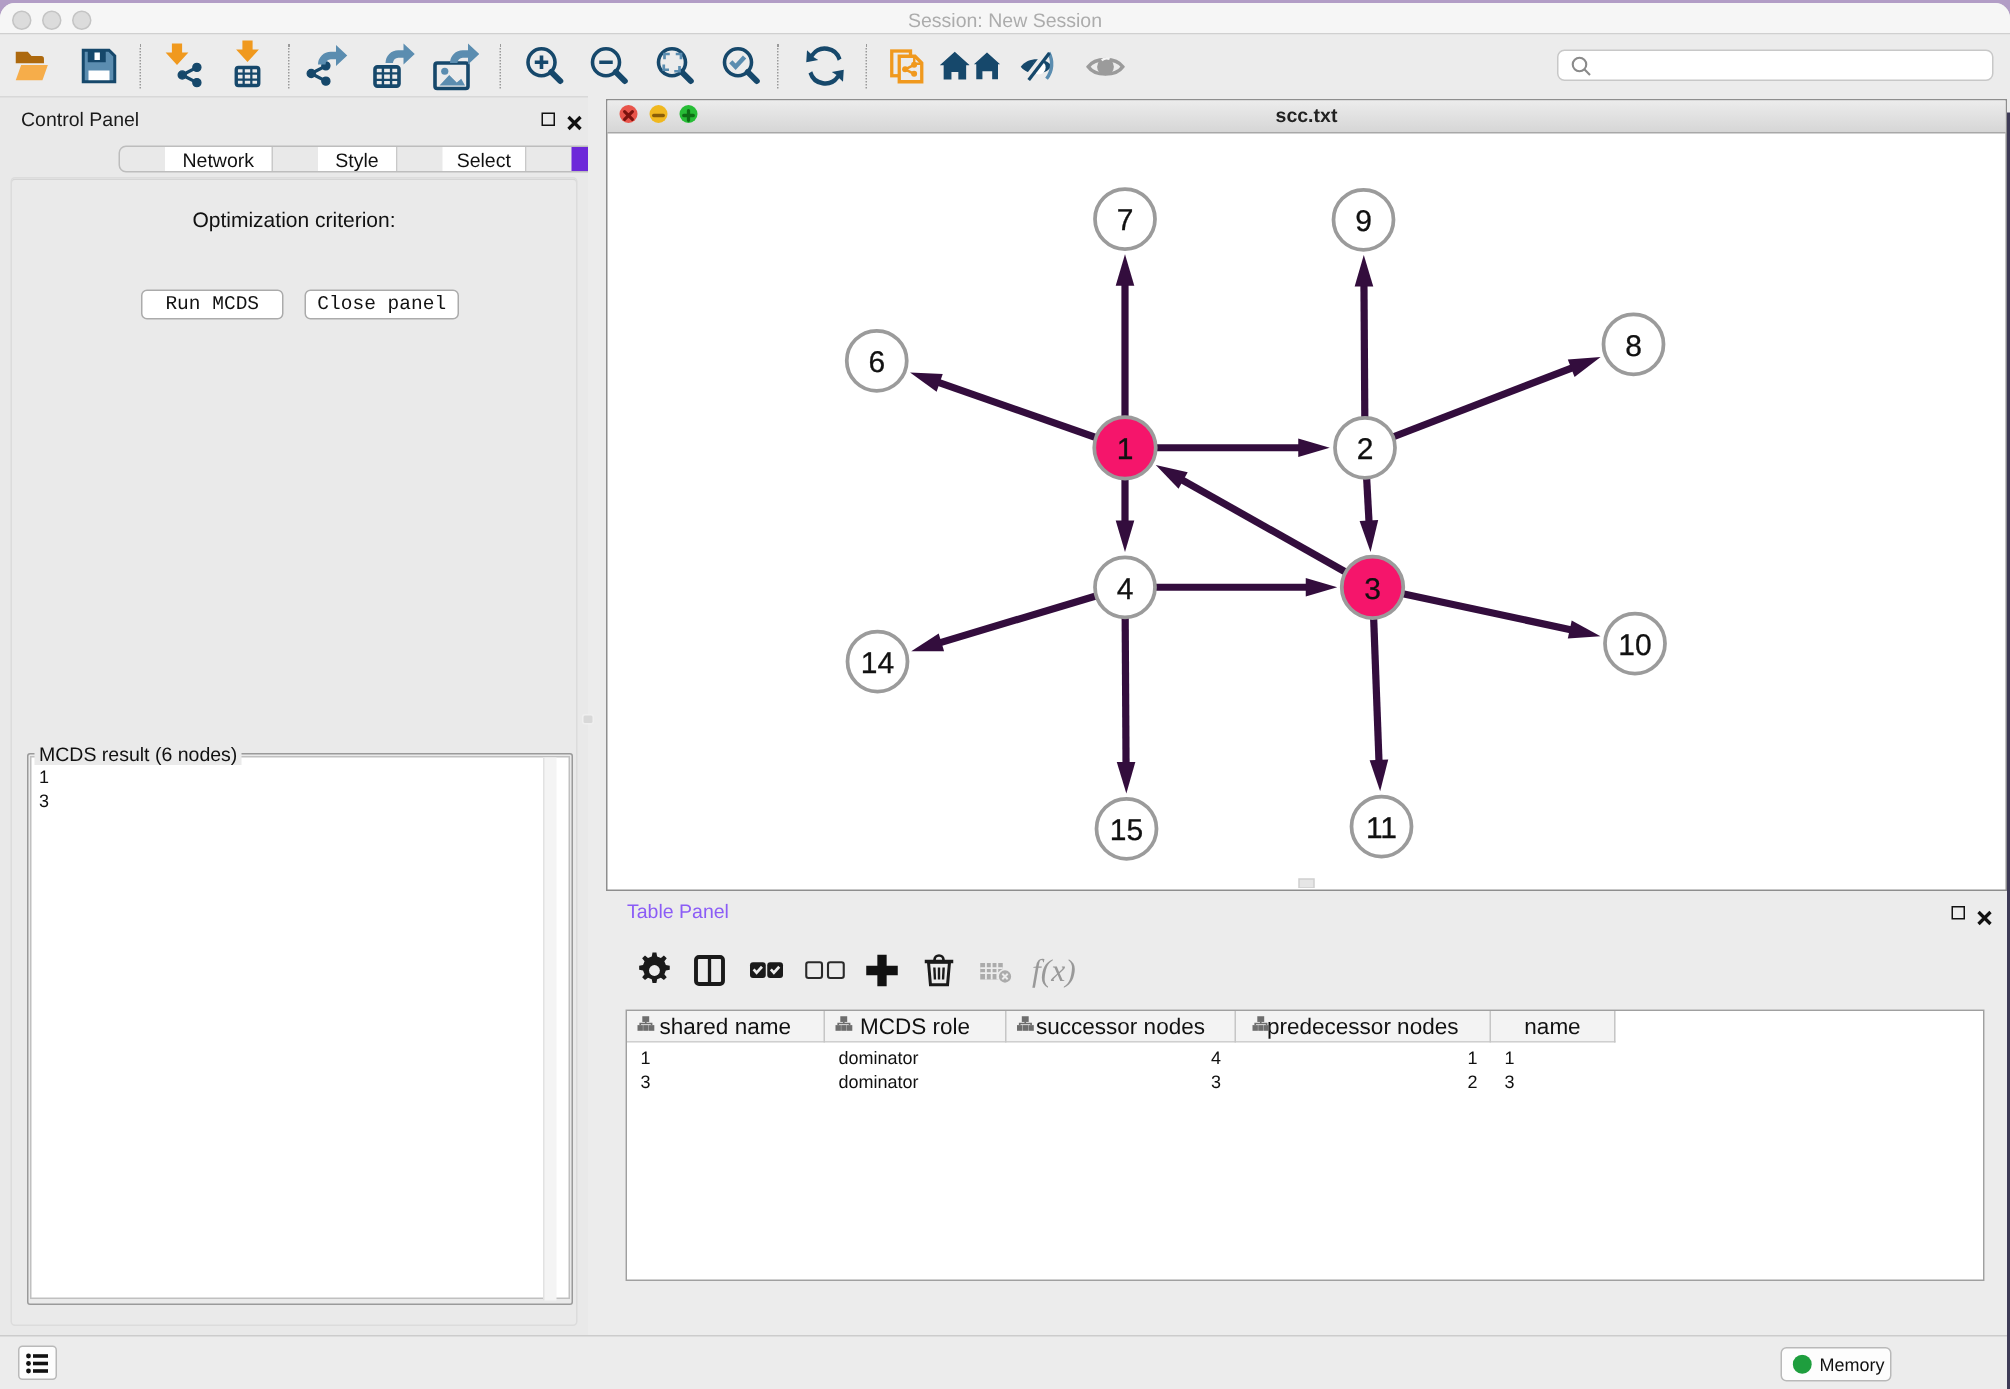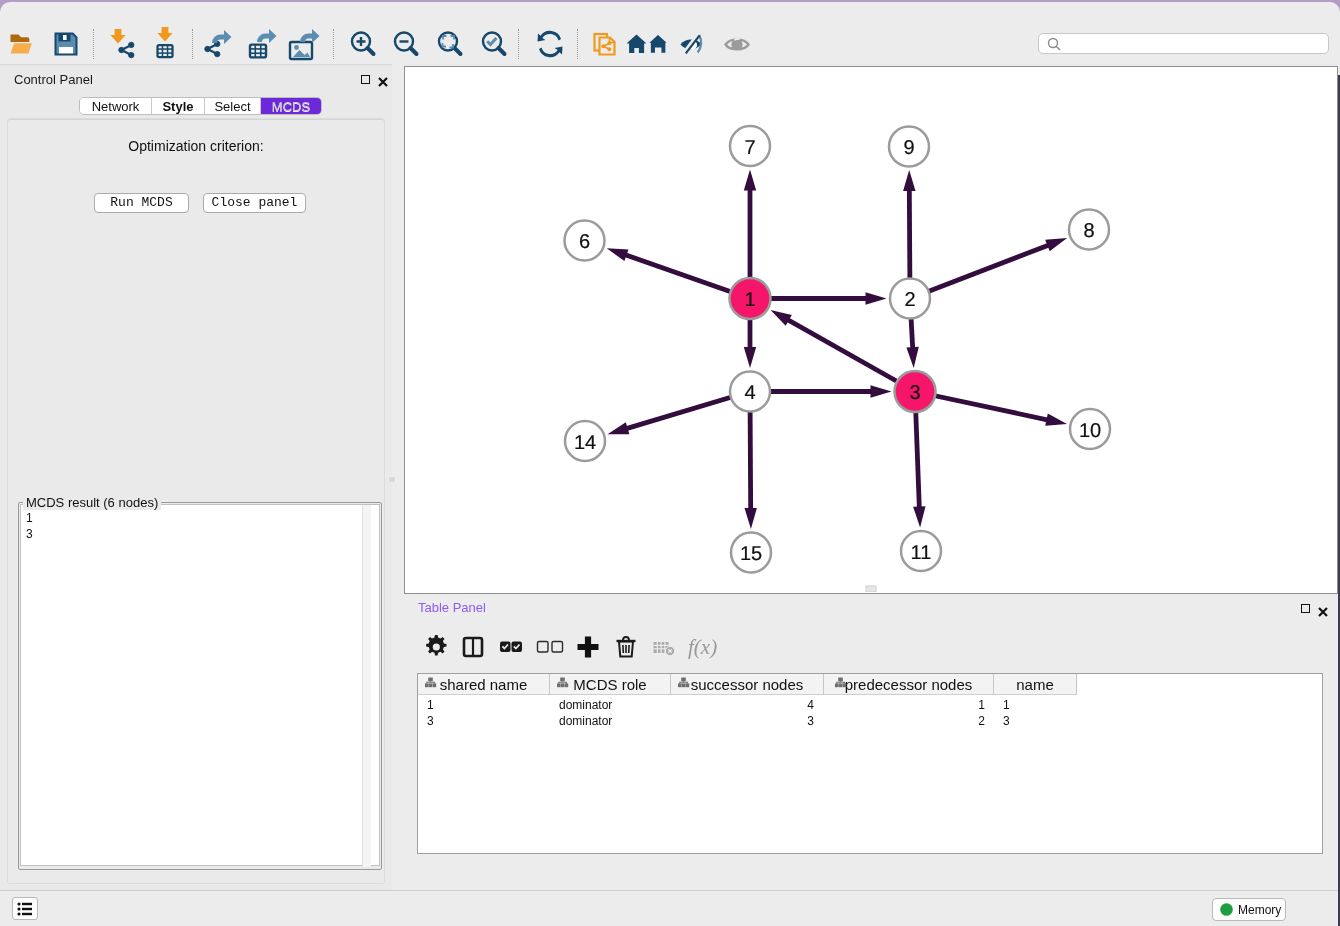--- a/index.html
+++ b/index.html
@@ -14,21 +14,21 @@
 #toolbar { position:absolute; left:0; top:22px; width:100%; height:38px; background:#ececec; }
 .sep { position:absolute; top:5px; height:30px; width:0; border-left:1px dotted #9a9a9a; }
 .ticon { position:absolute; top:0; }
 #searchbox { position:absolute; left:1038px; top:9px; width:291px; height:21px; background:#fff; border:1px solid #c8c8c8; border-radius:5px; }
 
 #cpanel { position:absolute; left:0; top:62px; width:392px; height:826px; background:#e9e9e9; border-top:1px solid #d8d8d8; }
 #cpanel-hdr { position:absolute; left:14px; top:7px; font-size:13px; color:#1a1a1a; }
 .wbtn { position:absolute; top:11px; font-size:12px; color:#111; }
 #cp-inset { position:absolute; left:7px; top:53px; width:378px; height:766px; background:#eaeaea; border:1px solid #dcdcdc; border-radius:3px; box-shadow: inset 0 1px 0 #d5d5d5; }
 .tabstrip { position:absolute; display:flex; height:18px; border-radius:5px; overflow:hidden; border:1px solid #bdbdbd; font-size:13px; }
-.tabstrip .tab { display:flex; align-items:center; justify-content:center; background:#fff; color:#111; border-right:1px solid #c9c9c9; }
+.tabstrip .tab { display:flex; align-items:center; justify-content:center; background:#fff; color:#111; border-right:1px solid #c9c9c9;margin-left:30px; }
 .tabstrip .tab.sel { background:#6d28d9; color:#c9c9c9; text-shadow:0 1px 0 #f2f2f2; border-right:none; }
 #opt-label { position:absolute; left:0; top:73px; width:392px; text-align:center; font-size:14px; color:#111; }
 #combo { position:absolute; left:44px; top:95px; width:311px; height:20px; background:#fff; border:1px solid #b4b4b4; border-radius:5px; font-size:13.5px; color:#111; line-height:18px; padding-left:12px; }
 .btn { position:absolute; height:20px; background:#fff; border:1px solid #ababab; border-radius:4px; font-size:13px; color:#111; text-align:center; line-height:18px;font-family:Liberation Mono, monospace; }
 
 #fs { position:absolute; left:18px; top:437px; width:364px; height:368px; border:1px solid #9a9a9a; border-radius:2px; }
 #fs-legend { position:absolute; left:4px; top:-8px; background:#eaeaea; padding:0 3px; font-size:13px; color:#111; z-index:3; }
 #fs-white { position:absolute; left:1px; top:1px; width:360px; height:362px; background:#fff; border:1px solid #c0c0c0; }
 #fs-text { position:absolute; left:5px; top:5px; font-size:12px; color:#111; line-height:16px; }
 
@@ -46,25 +46,31 @@
 #ttable { position:absolute; left:13px; top:78px; width:906px; height:181px; background:#fff; border:1px solid #a0a0a0; }
 #thead { position:absolute; left:0; top:0; width:659px; height:21px; background:#f3f3f3; border-bottom:1px solid #cfcfcf; font-size:15px; color:#111; }
 .th { position:absolute; top:0; height:21px; border-right:1px solid #c6c6c6; text-align:center; line-height:21px; }
 .td { position:absolute; font-size:12px; color:#111; height:16px; line-height:16px; }
 #btabs { position:absolute; left:290px; top:271px; display:flex; height:18px; border-radius:5px; overflow:hidden; border:1px solid #bdbdbd; font-size:13px; background:#fff; }
 #btabs .tab { display:flex; align-items:center; justify-content:center; background:#fff; color:#111; border-right:1px solid #c9c9c9; }
 #btabs .tab.sel { background:#dcdcdc; color:#c9c9c9; text-shadow:0 1px 0 #f2f2f2; }
 
 #statusbar { position:absolute; left:0; top:888px; width:1340px; height:36px; background:#ececec; border-top:1px solid #cccccc; }
 #listbtn { position:absolute; left:12px; top:6px; width:26px; height:23px; background:#fdfdfd; border:1px solid #b9b9b9; border-radius:3px; }
-#membtn { position:absolute; left:1212px; top:7px; width:74px; height:23px; background:#fdfdfd; border:1px solid #b9b9b9; border-radius:4px; font-size:11px; color:#111; }
+#membtn { position:absolute; left:1187px; top:7px; width:74px; height:23px; background:#fdfdfd; border:1px solid #b9b9b9; border-radius:4px; font-size:11px; color:#111; }
 </style>
 </head>
 <body>
 <div id="win">
+  <div id="titlebar">
+    <div class="tl" style="left:8px;"></div>
+    <div class="tl" style="left:28px;"></div>
+    <div class="tl" style="left:48px;"></div>
+    <div id="title-text">Session: New Session</div>
+  </div>
   <div id="toolbar">
     <div class="sep" style="left:93px;"></div>
     <div class="sep" style="left:192px;"></div>
     <div class="sep" style="left:333px;"></div>
     <div class="sep" style="left:518px;"></div>
     <div class="sep" style="left:577px;"></div>
     <svg class="ticon" id="icons-svg" width="760" height="40" viewBox="0 0 760 40" style="top:-1px;">
       <defs>
         <g id="shareic">
             <circle cx="-6.5" cy="0" r="3.2"></circle>
@@ -193,39 +199,51 @@
   </div>
   <div id="cpanel">
     <div id="cpanel-hdr">Control Panel</div>
     <div class="wbtn" style="left:361px; top:10px; width:9px; height:9px; border:1.5px solid #111;"></div>
     <svg class="wbtn" style="left:377px;" width="12" height="12" viewBox="0 0 12 12">
         <path d="M2 2 L10 10 M10 2 L2 10" stroke="#111" stroke-width="2.2"></path>
       </svg>
     <div id="cp-inset"></div>
     <div class="tabstrip" style="left:79px; top:32px;">
       <div class="tab" style="width:72px;">Network</div>
-      <div class="tab" style="width:53px;font-weight:bold;">Style</div>
+      <div class="tab" style="width:53px;">Style</div>
       <div class="tab" style="width:56px;">Select</div>
       <div class="tab sel" style="width:60px;">MCDS</div>
     </div>
     <div id="opt-label">Optimization criterion:</div>
     <div class="btn" style="left:94px; top:128px; width:95px;">Run MCDS</div>
     <div class="btn" style="left:203px; top:128px; width:103px;">Close panel</div>
     <div id="fs">
       <div id="fs-legend">MCDS result (6 nodes)</div>
       <div id="fs-white">
           <div id="fs-text">1<br>3</div>
           <div style="position:absolute;right:8px;top:0;width:9px;height:362px;background:#f4f4f4;border-left:1px solid #e2e2e2;"></div>
         </div>
     </div>
   </div>
   <div id="vsplit">
       <div style="position:absolute;left:-4px;top:412px;width:8px;height:7px;background:#d8d8d8;border:1px solid #efefef;border-radius:2px;"></div>
     </div>
   <div id="nwin">
+    <div id="nwin-tb">
+      <div class="mac" style="left:8px; background:#e8544a;"><svg width="12" height="12" viewBox="0 0 12 12">
+            <path d="M3.4 3.4 L8.6 8.6 M8.6 3.4 L3.4 8.6" stroke="#7c130e" stroke-width="2.1" stroke-linecap="round"></path>
+          </svg></div>
+      <div class="mac" style="left:28px; background:#f0b81f;"><svg width="12" height="12" viewBox="0 0 12 12">
+            <path d="M2.8 6 L9.2 6" stroke="#8a5d07" stroke-width="2.2" stroke-linecap="round"></path>
+          </svg></div>
+      <div class="mac" style="left:48px; background:#27bd36;"><svg width="12" height="12" viewBox="0 0 12 12">
+            <path d="M2.8 6 L9.2 6 M6 2.8 L6 9.2" stroke="#0e6e16" stroke-width="2.2" stroke-linecap="round"></path>
+          </svg></div>
+      <div id="nwin-title">scc.txt</div>
+    </div>
     <svg id="graph" width="932" height="503" viewBox="0 0 932 503">
       <g stroke="#330d3d" stroke-width="4.8" fill="none">
       <line x1="345.0" y1="209.5" x2="345.0" y2="98.5"></line>
       <polygon fill="#330d3d" stroke="none" points="345.0,80.5 351.2,101.5 338.8,101.5"></polygon>
       <line x1="345.0" y1="209.5" x2="218.7" y2="165.2"></line>
       <polygon fill="#330d3d" stroke="none" points="201.7,159.3 223.5,160.4 219.4,172.1"></polygon>
       <line x1="345.0" y1="209.5" x2="463.5" y2="209.5"></line>
       <polygon fill="#330d3d" stroke="none" points="481.5,209.5 460.5,215.7 460.5,203.3"></polygon>
       <line x1="345.0" y1="209.5" x2="345.0" y2="261.0"></line>
       <polygon fill="#330d3d" stroke="none" points="345.0,279.0 338.8,258.0 351.2,258.0"></polygon>

